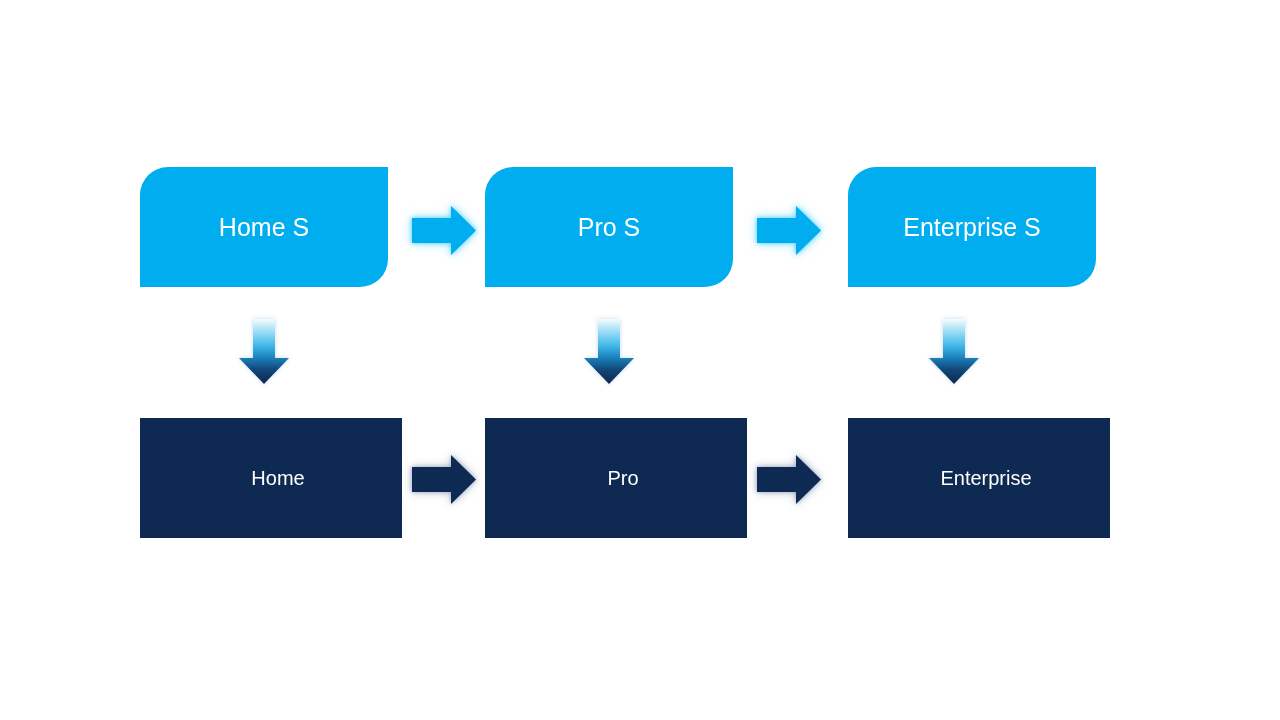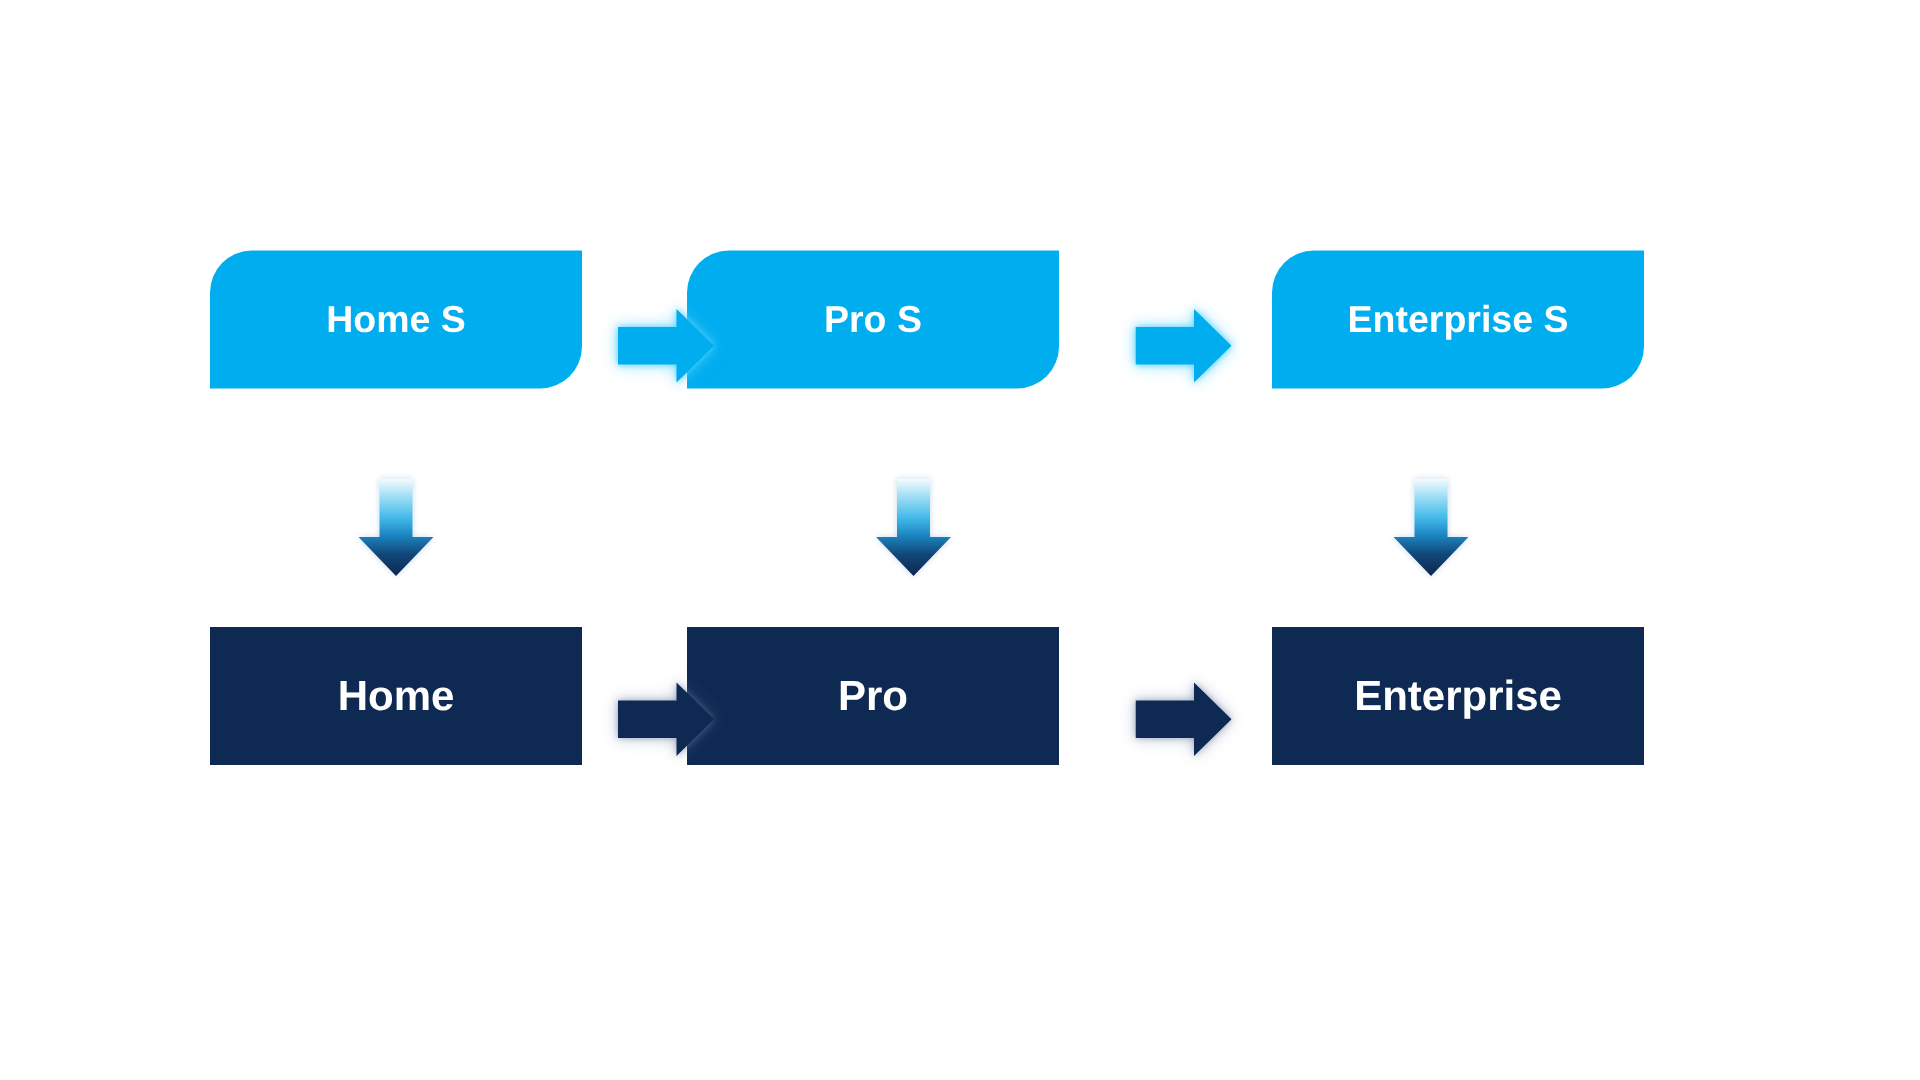--- a/index.html
+++ b/index.html
@@ -1,30 +1,30 @@
 <!DOCTYPE html>
 <html><head>
 <meta charset="utf-8">
 <style>
   html,body{margin:0;padding:0;background:#ffffff;}
   .canvas{
     position:relative;width:1280px;height:720px;background:#ffffff;
     overflow:hidden;font-family:"Liberation Sans",sans-serif;
   }
   .node{
-    position:absolute;width:248px;height:92px;
+    position:absolute;width:248px;height:120px;
     display:flex;align-items:center;justify-content:center;
-    color:#ffffff;text-align:center;line-height:1.2;font-weight:bold;
+    color:#ffffff;text-align:center;line-height:1.2;
   }
   .node-top{background:#00ADEF;border-radius:28px 0 28px 0;font-size:25px;}
-  .node-bottom{background:#0E2A52;font-size:28px;}
+  .node-bottom{background:#0E2A52;font-size:20px;padding-left:14px;}
   .row-top{top:167px;}
   .row-bottom{top:418px;}
   .col-1{left:140px;}
-  .col-2{left:458px;}
+  .col-2{left:485px;}
   .col-3{left:848px;}
   .harrow{position:absolute;width:64px;height:49px;display:block;}
   .harrow-light{filter:drop-shadow(0 0 2px rgba(80,209,255,0.95)) drop-shadow(0 0 5px rgba(80,209,255,0.55));}
   .harrow-dark{filter:drop-shadow(0 0 2px rgba(100,120,160,0.55)) drop-shadow(0 0 5px rgba(100,120,160,0.38));}
   .ha-gap1{left:412px;}
   .ha-gap2{left:757px;}
   .ha-row-top{top:206px;}
   .ha-row-bottom{top:455px;}
   .darrow{
     position:absolute;width:50px;height:65px;display:block;top:319px;

